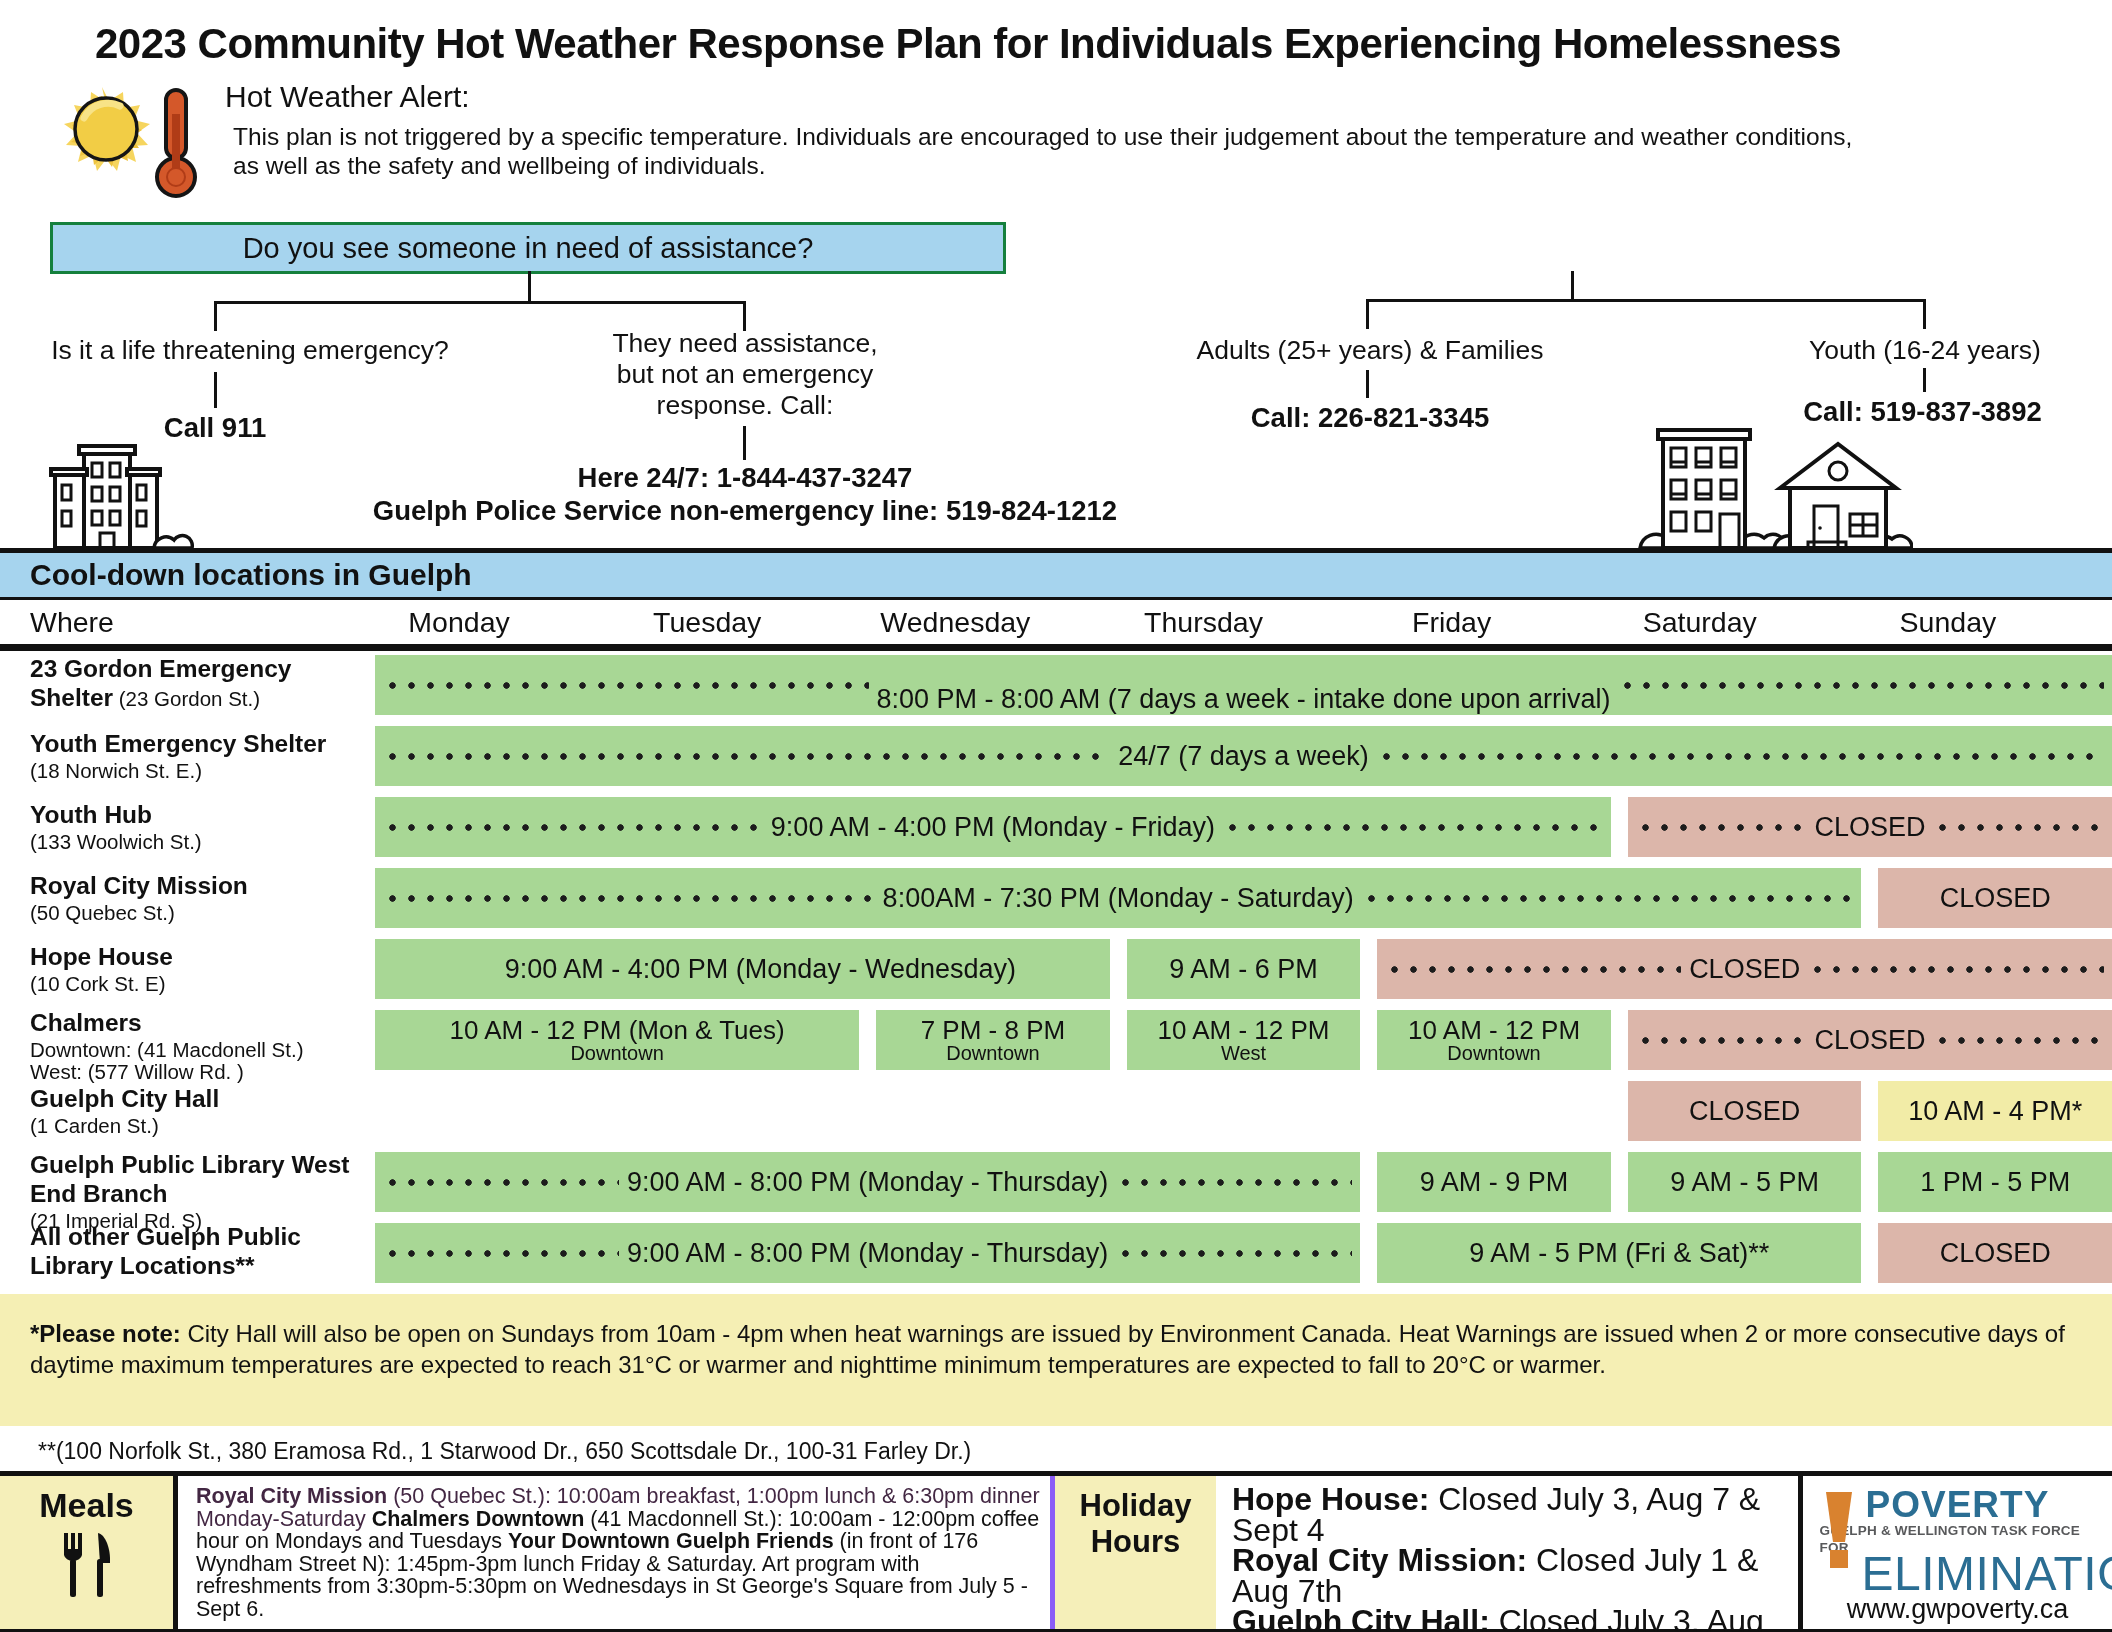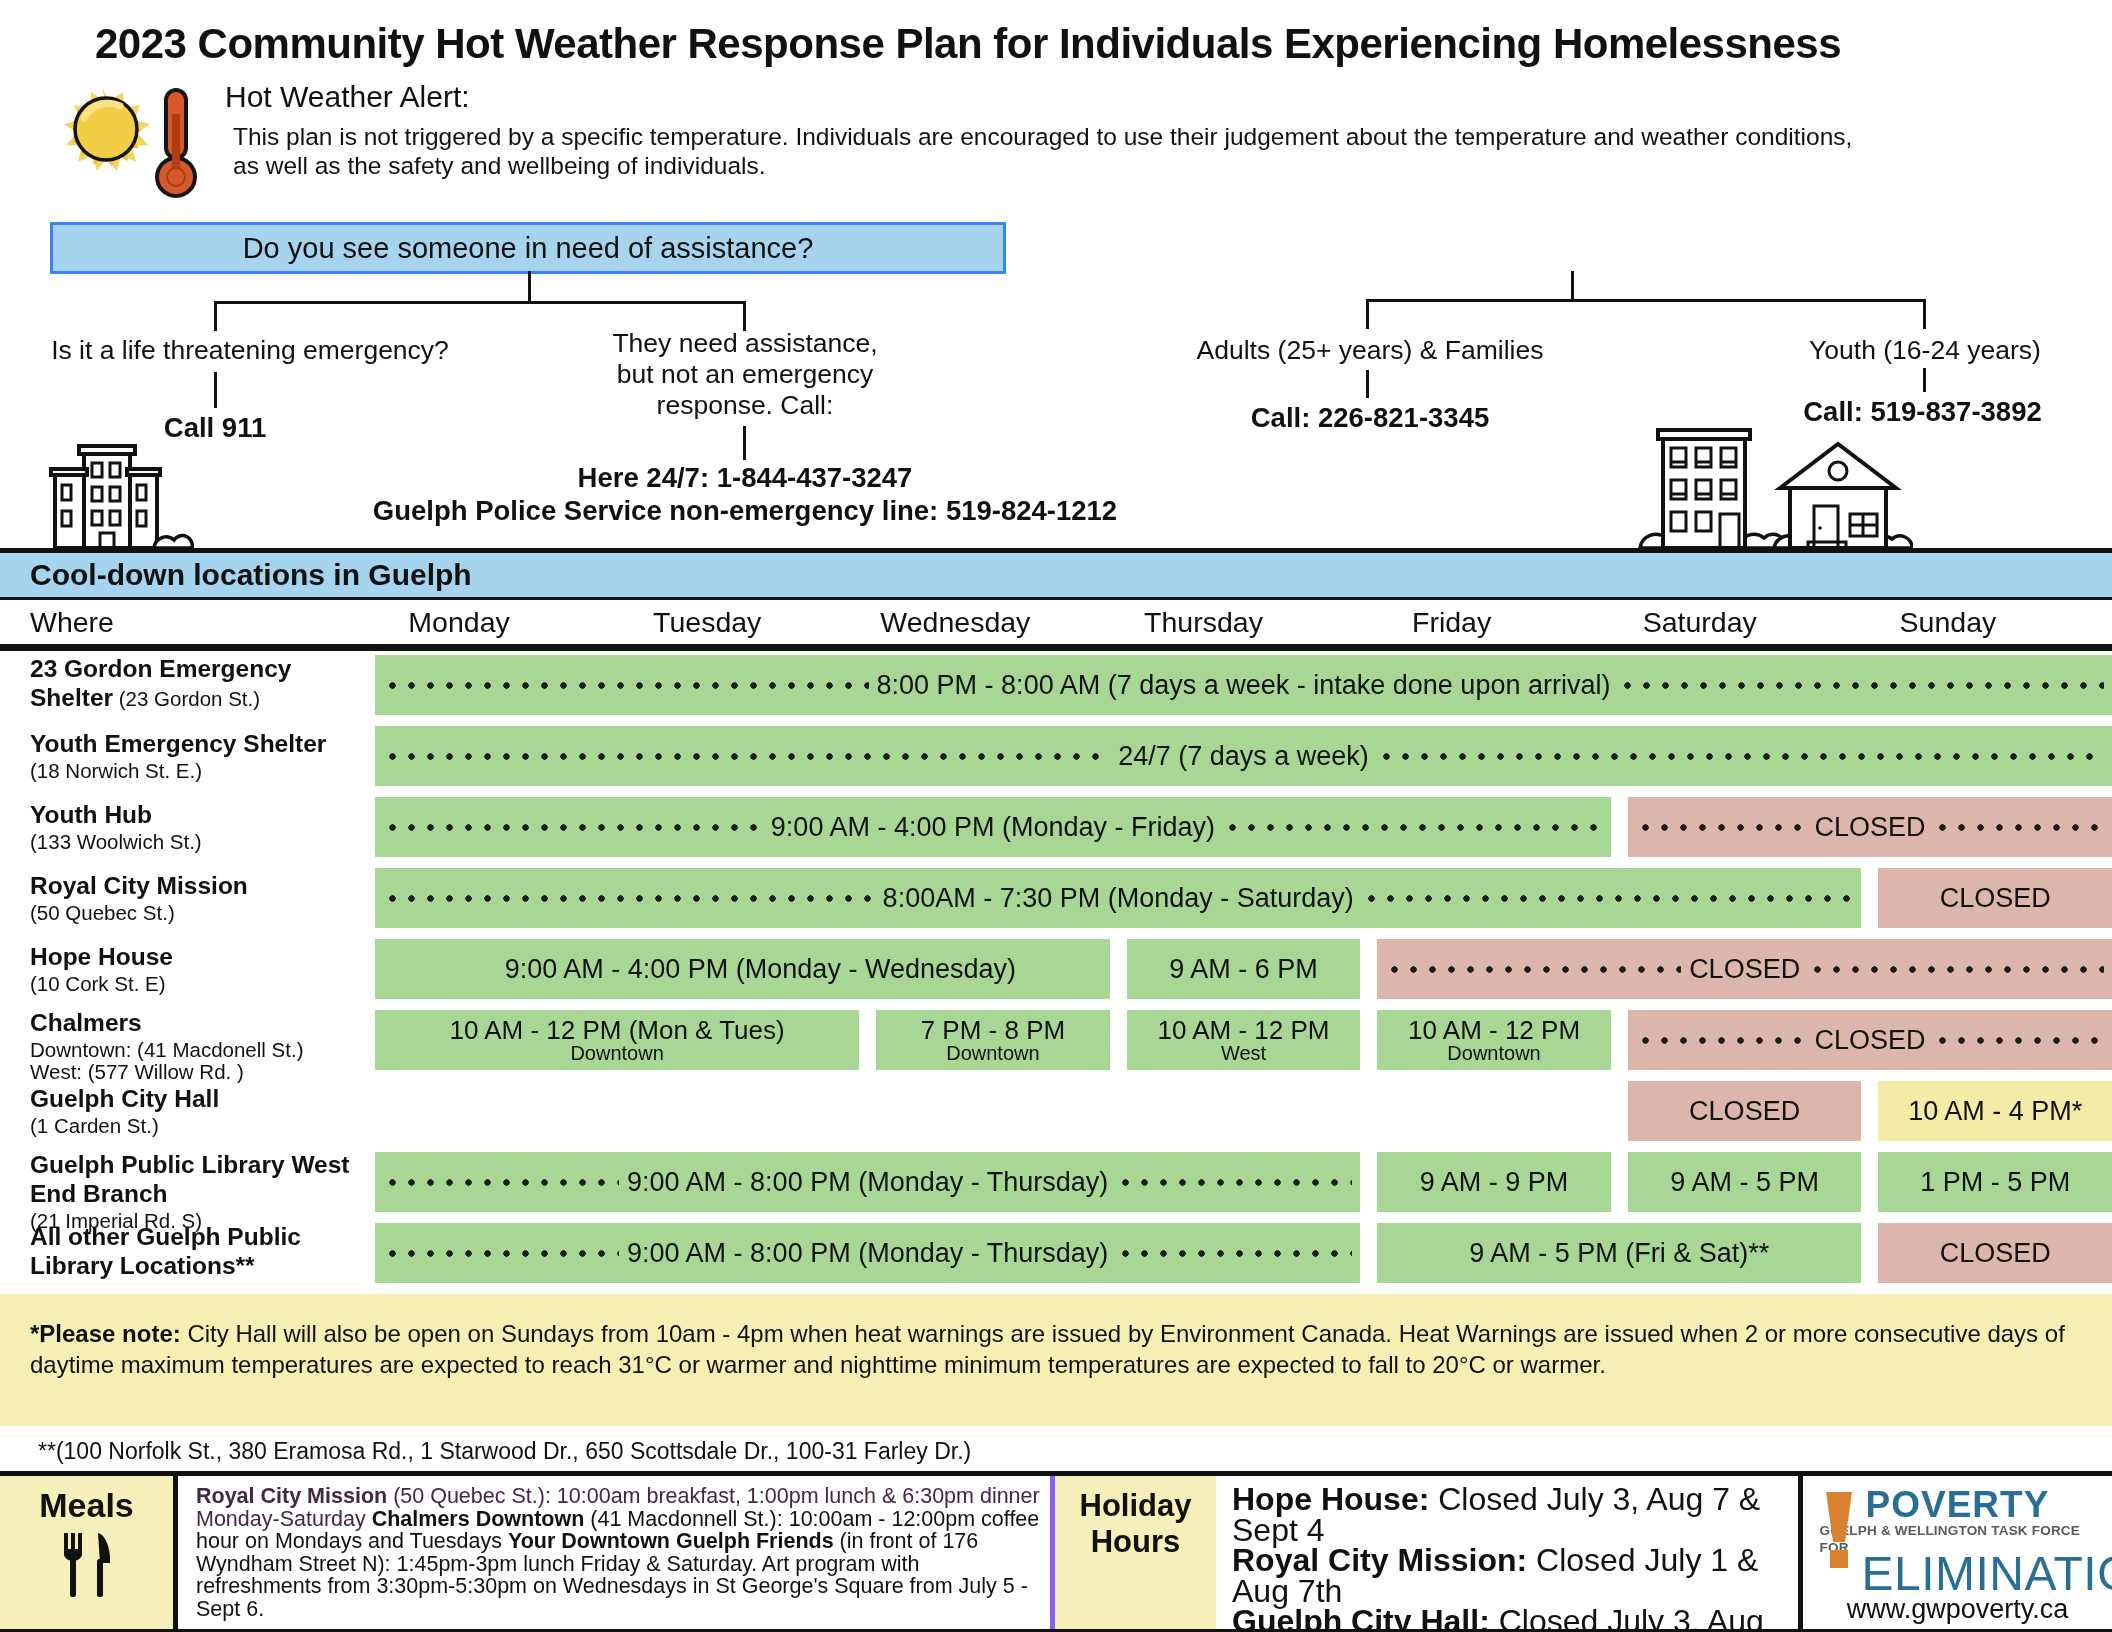--- a/index.html
+++ b/index.html
@@ -11,21 +11,21 @@
   .title-block{height:70px;padding-top:20px;box-sizing:border-box;}
   .page-title{font-size:42px;font-weight:bold;letter-spacing:-0.5px;padding-left:95px;white-space:nowrap;}
   .alert-block{height:140px;display:flex;align-items:flex-start;padding-left:60px;box-sizing:border-box;}
   .alert-icon{width:150px;height:118px;margin-top:14px;flex:0 0 auto;}
   .alert-text{padding-left:15px;padding-top:10px;}
   .alert-heading{font-size:30px;margin-bottom:8px;}
   .alert-body{font-size:24.5px;line-height:29px;padding-left:8px;}
 
   
   .flowchart{position:relative;height:338px;}
-  .fc-box{position:absolute;height:46px;background:var(--blue);border:3px solid #3b82f6;
+  .fc-box{position:absolute;height:46px;background:var(--blue);border:3px solid #15803d;
           display:flex;align-items:center;justify-content:center;font-size:29px;}
   .fc-box1{left:50px;top:12px;width:950px;}
   .fc-box2{left:1085px;top:12px;width:968px;}
   .vl{position:absolute;width:3px;background:#111;}
   .hl{position:absolute;height:3px;background:#111;}
   .fc-text{position:absolute;text-align:center;font-size:26.5px;line-height:31px;white-space:pre-line;}
   .fc-action{position:absolute;text-align:center;font-size:27.5px;font-weight:bold;white-space:nowrap;}
   .bldg{position:absolute;bottom:0;}
 
   
@@ -221,21 +221,21 @@
     <div class="day">Thursday</div>
     <div class="day">Friday</div>
     <div class="day">Saturday</div>
     <div class="day">Sunday</div>
   </div>
 
   <div class="rows" id="rows">
       <div class="row">
         <div class="row-label"><span class="rb">23 Gordon Emergency Shelter</span><span class="ra"> (23 Gordon St.)</span></div>
         <div class="bars">
-          <div class="bar open" style="grid-column: 1 / 8;">
+          <div class="bar open" style="grid-column: 1 / 8; align-items: flex-end;">
             <span class="dots"></span>
             <span class="txtwrap">
               <div class="txt">8:00 PM - 8:00 AM (7 days a week - intake done upon arrival)</div>
             </span>
             <span class="dots"></span>
           </div>
         </div>
       </div>
       <div class="row">
         <div class="row-label"><span class="rb">Youth Emergency Shelter</span><div class="ra">(18 Norwich St. E.)</div></div>

